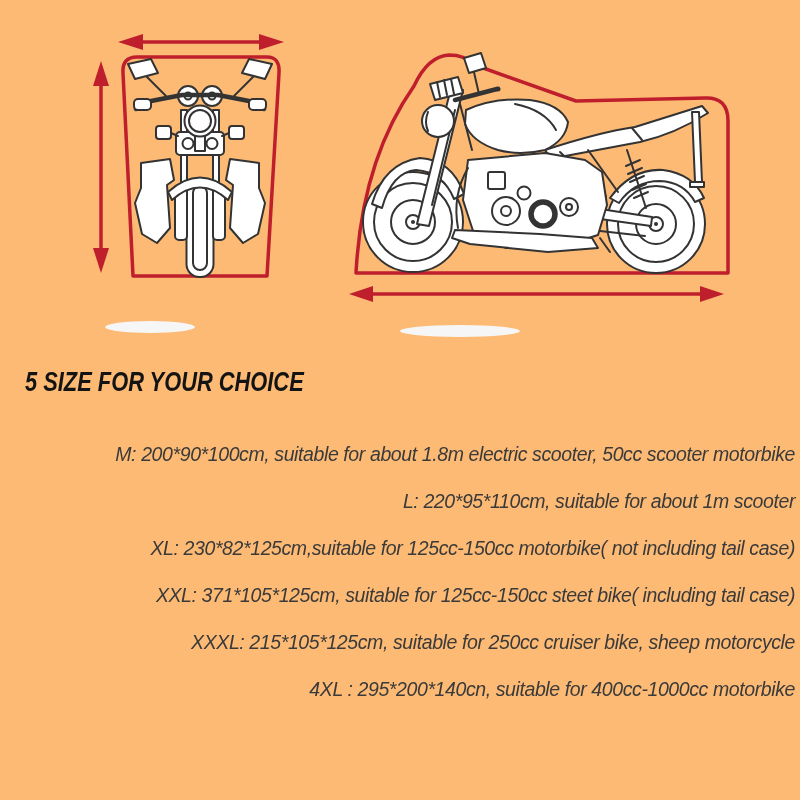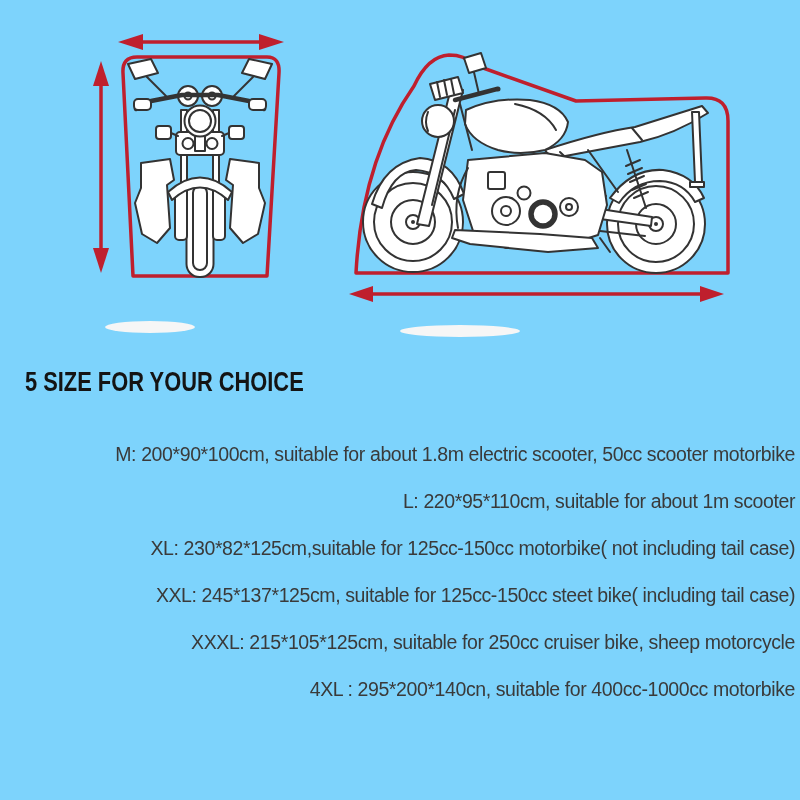--- a/index.html
+++ b/index.html
@@ -5,23 +5,24 @@
   :root{
     --accent-red:#bf1f2d;
     --line-ink:#333333;
     --heading-text:#141414;
     --body-text:#3a3a3a;
   }
   html,body{margin:0;padding:0;}
   .canvas{
     position:relative;
     width:800px;height:800px;
-    background:#7dd3fc;
+    background:#fdba74;
     overflow:hidden;
     font-family:"Liberation Sans", sans-serif;
+    font-style:italic;
   }
   .diagram-area{position:absolute;left:0;top:0;width:800px;height:355px;}
   .diagram-area svg{display:block;}
 
   
   .red-ln{stroke:var(--accent-red);fill:none;stroke-width:3.5;stroke-linejoin:round;}
   .red-sh{stroke:var(--accent-red);fill:none;stroke-width:3.5;}
   .red-fl{fill:var(--accent-red);stroke:none;}
   .ink{stroke:var(--line-ink);fill:none;stroke-width:2;stroke-linejoin:round;stroke-linecap:round;}
   .ink-w{stroke:var(--line-ink);fill:#ffffff;stroke-width:2;stroke-linejoin:round;stroke-linecap:round;}
@@ -211,18 +212,18 @@
       </g>
     </svg>
   </div>
 
   <h1 class="heading">5 SIZE FOR YOUR CHOICE</h1>
 
   <div class="sizes">
     <p>M: 200*90*100cm, suitable for about 1.8m electric scooter, 50cc scooter motorbike</p>
     <p>L: 220*95*110cm, suitable for about 1m scooter</p>
     <p>XL: 230*82*125cm,suitable for 125cc-150cc motorbike( not including tail case)</p>
-    <p>XXL: 245*137*125cm, suitable for 125cc-150cc steet bike( including tail case)</p>
+    <p>XXL: 371*105*125cm, suitable for 125cc-150cc steet bike( including tail case)</p>
     <p>XXXL: 215*105*125cm, suitable for 250cc cruiser bike, sheep motorcycle</p>
     <p>4XL : 295*200*140cn, suitable for 400cc-1000cc motorbike</p>
   </div>
 
 </div>
 
 </body></html>

